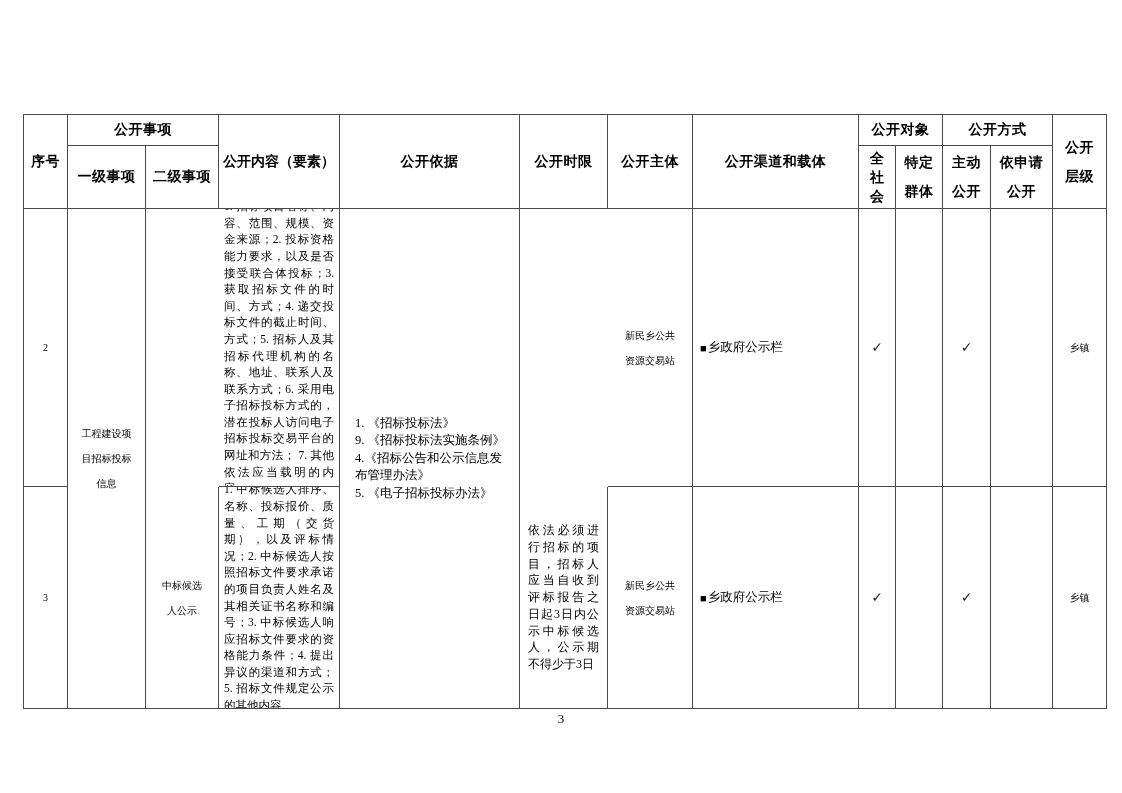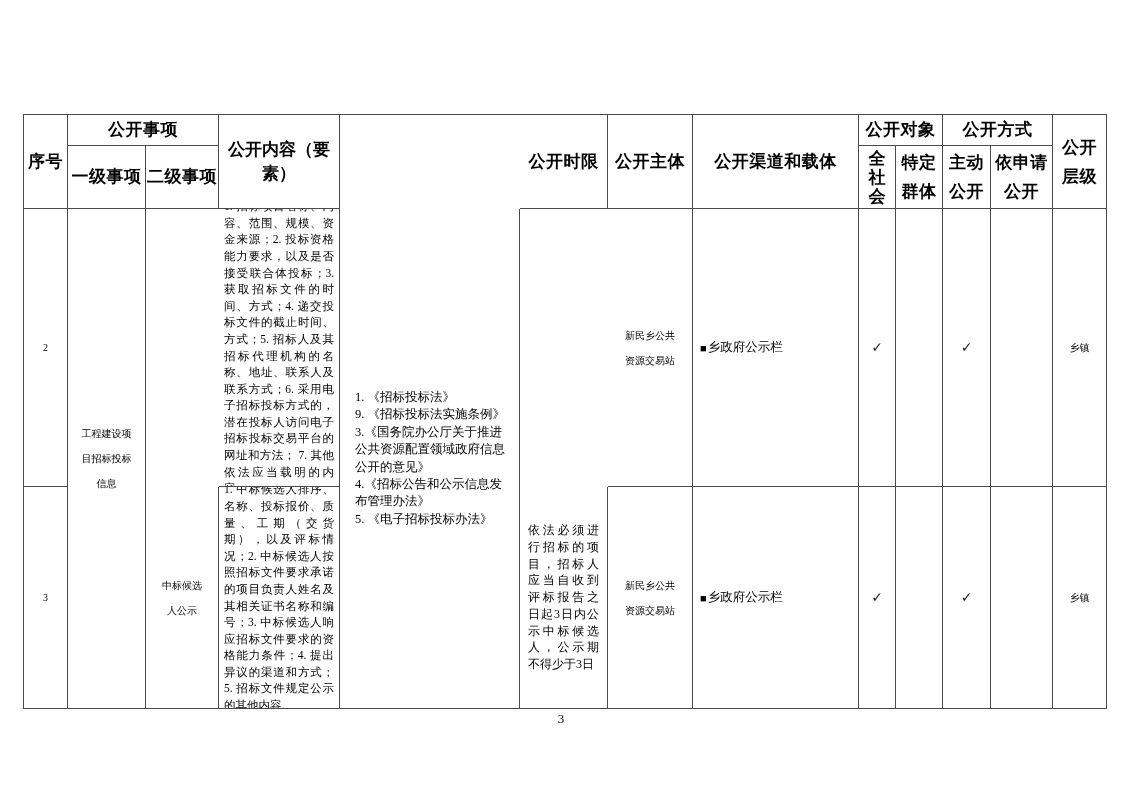--- a/index.html
+++ b/index.html
@@ -28,21 +28,21 @@
     box-sizing: border-box;
     display: flex;
     flex-direction: column;
     align-items: center;
     justify-content: center;
     text-align: center;
     overflow: hidden;
   }
   .nr { border-right: none; }
   .nb { border-bottom: none; }
-  .h  { font-weight: bold; font-size: 17px; line-height: 1.4; letter-spacing: 0.5px; }
+  .h  { font-weight: bold; font-size: 14px; line-height: 1.4; letter-spacing: 0.5px; }
   .h2 { white-space: pre-line; line-height: 29px; }
   .vert { white-space: pre-line; line-height: 19px; letter-spacing: 0; }
   .b  { font-size: 10px; }
   .pre { white-space: pre-line; line-height: 25px; }
   .longtext {
     font-size: 11.5px;
     line-height: 16.6px;
     padding: 3px 5px;
     align-items: stretch;
     text-align: justify;
@@ -86,20 +86,21 @@
 <body>
 
 <div class="page">
   <div class="grid">
 
     <div class="c h" style="grid-area:1/1/3/2">序号</div>
     <div class="c h" style="grid-area:1/2/2/4">公开事项</div>
     <div class="c h" style="grid-area:2/2/3/3">一级事项</div>
     <div class="c h" style="grid-area:2/3/3/4">二级事项</div>
     <div class="c h" style="grid-area:1/4/3/5;letter-spacing:0">公开内容（要素）</div>
+    <div class="c h" style="grid-area:1/5/3/6">公开依据</div>
     <div class="c h" style="grid-area:1/6/3/7">公开时限</div>
     <div class="c h" style="grid-area:1/7/3/8">公开主体</div>
     <div class="c h" style="grid-area:1/8/3/9">公开渠道和载体</div>
     <div class="c h" style="grid-area:1/9/2/11">公开对象</div>
     <div class="c h vert" style="grid-area:2/9/3/10">全
 社
 会</div>
     <div class="c h h2" style="grid-area:2/10/3/11">特定
 群体</div>
     <div class="c h" style="grid-area:1/11/2/13">公开方式</div>
@@ -109,21 +110,20 @@
 公开</div>
     <div class="c h h2 nr" style="grid-area:1/13/3/14">公开
 层级</div>
 
     <div class="c b pre nb" style="grid-area:3/2/5/3">工程建设项
 目招标投标
 信息</div>
     <div class="c basis nb" style="grid-area:3/5/5/6">
       <div>1. 《招标投标法》</div>
       <div>9. 《招标投标法实施条例》</div>
-      <div>3.《国务院办公厅关于推进公共资源配置领域政府信息公开的意见》</div>
       <div>4.《招标公告和公示信息发布管理办法》</div>
       <div>5. 《电子招标投标办法》</div>
     </div>
 
     <div class="c b" style="grid-area:3/1/4/2">2</div>
     <div class="c longtext" style="grid-area:3/4/4/5">
         <div>1. 招标项目名称、内容、范围、规模、资金来源；2. 投标资格能力要求，以及是否接受联合体投标；3. 获取招标文件的时间、方式；4. 递交投标文件的截止时间、方式；5. 招标人及其招标代理机构的名称、地址、联系人及联系方式；6. 采用电子招标投标方式的，潜在投标人访问电子招标投标交易平台的网址和方法； 7. 其他依法应当载明的内容。</div>
       </div>
     <div class="c b pre" style="grid-area:3/7/4/8">新民乡公共
 资源交易站</div>

